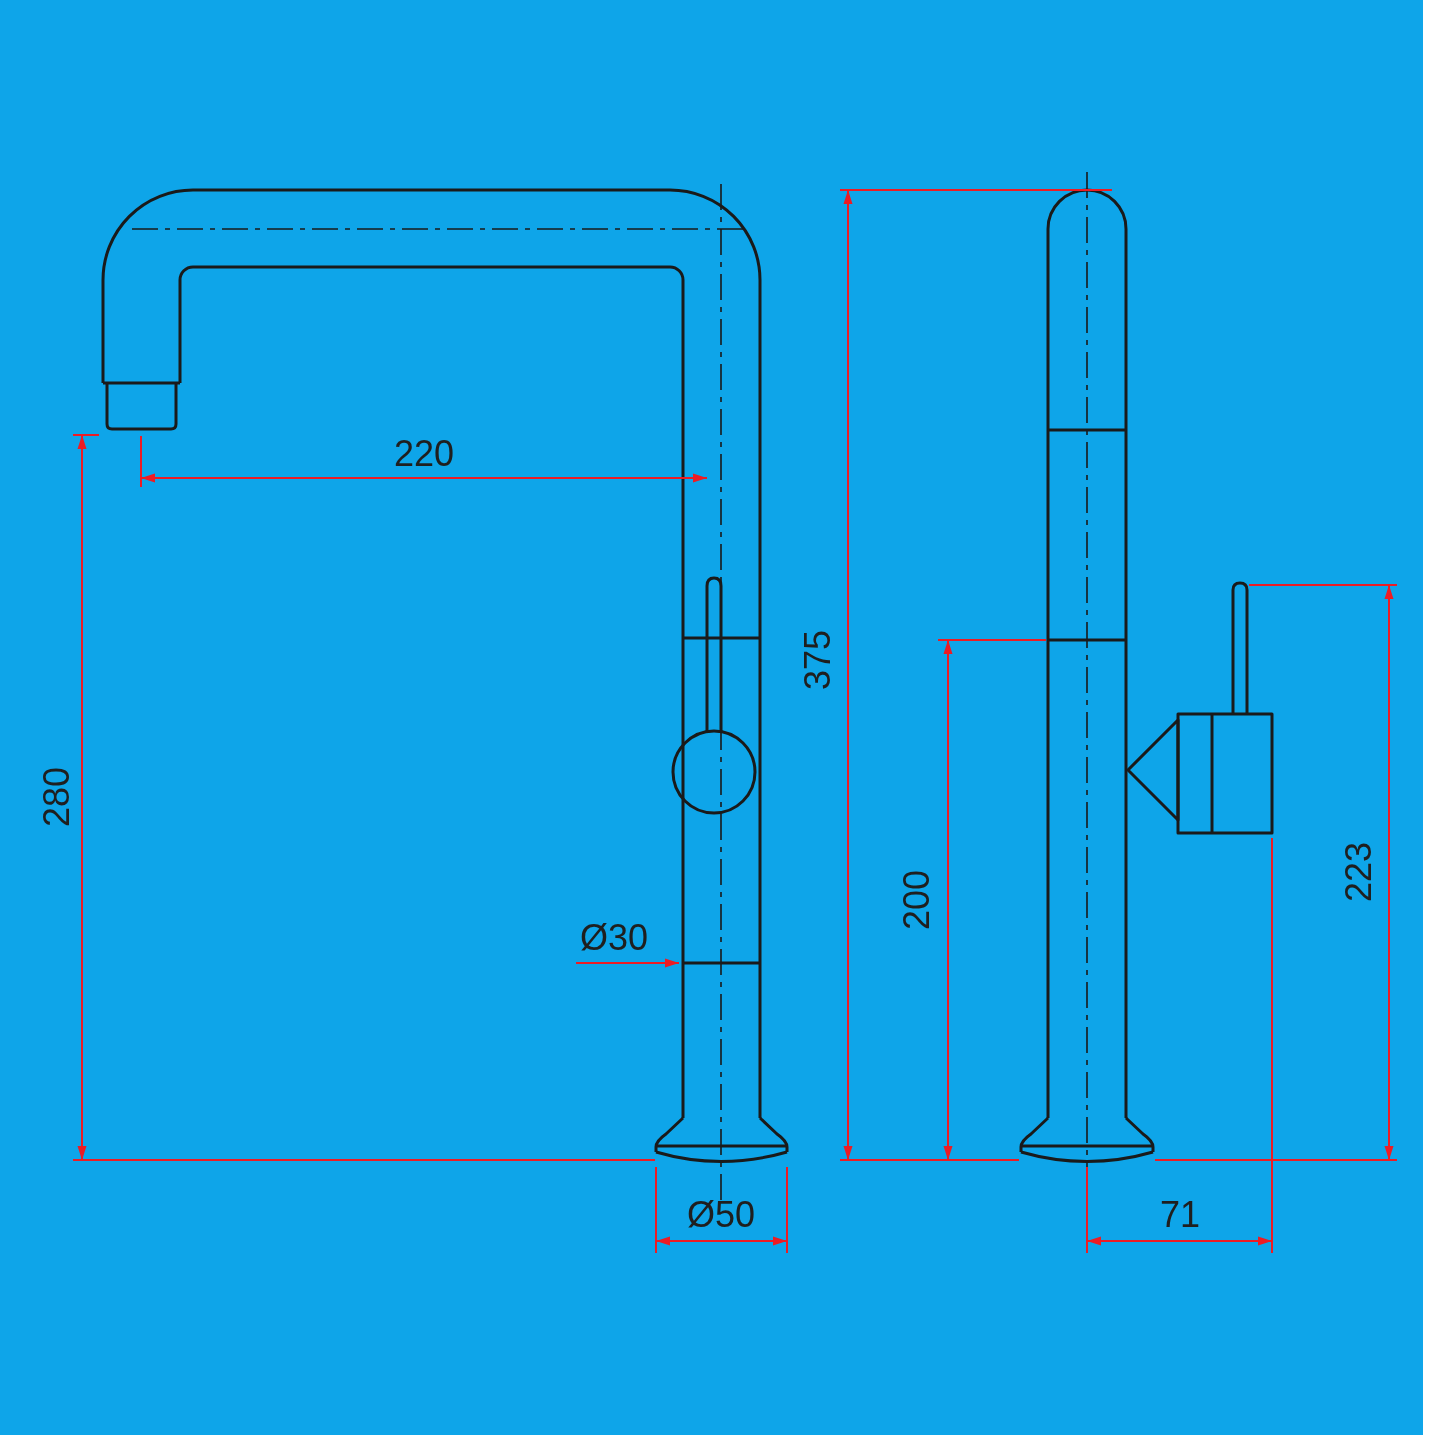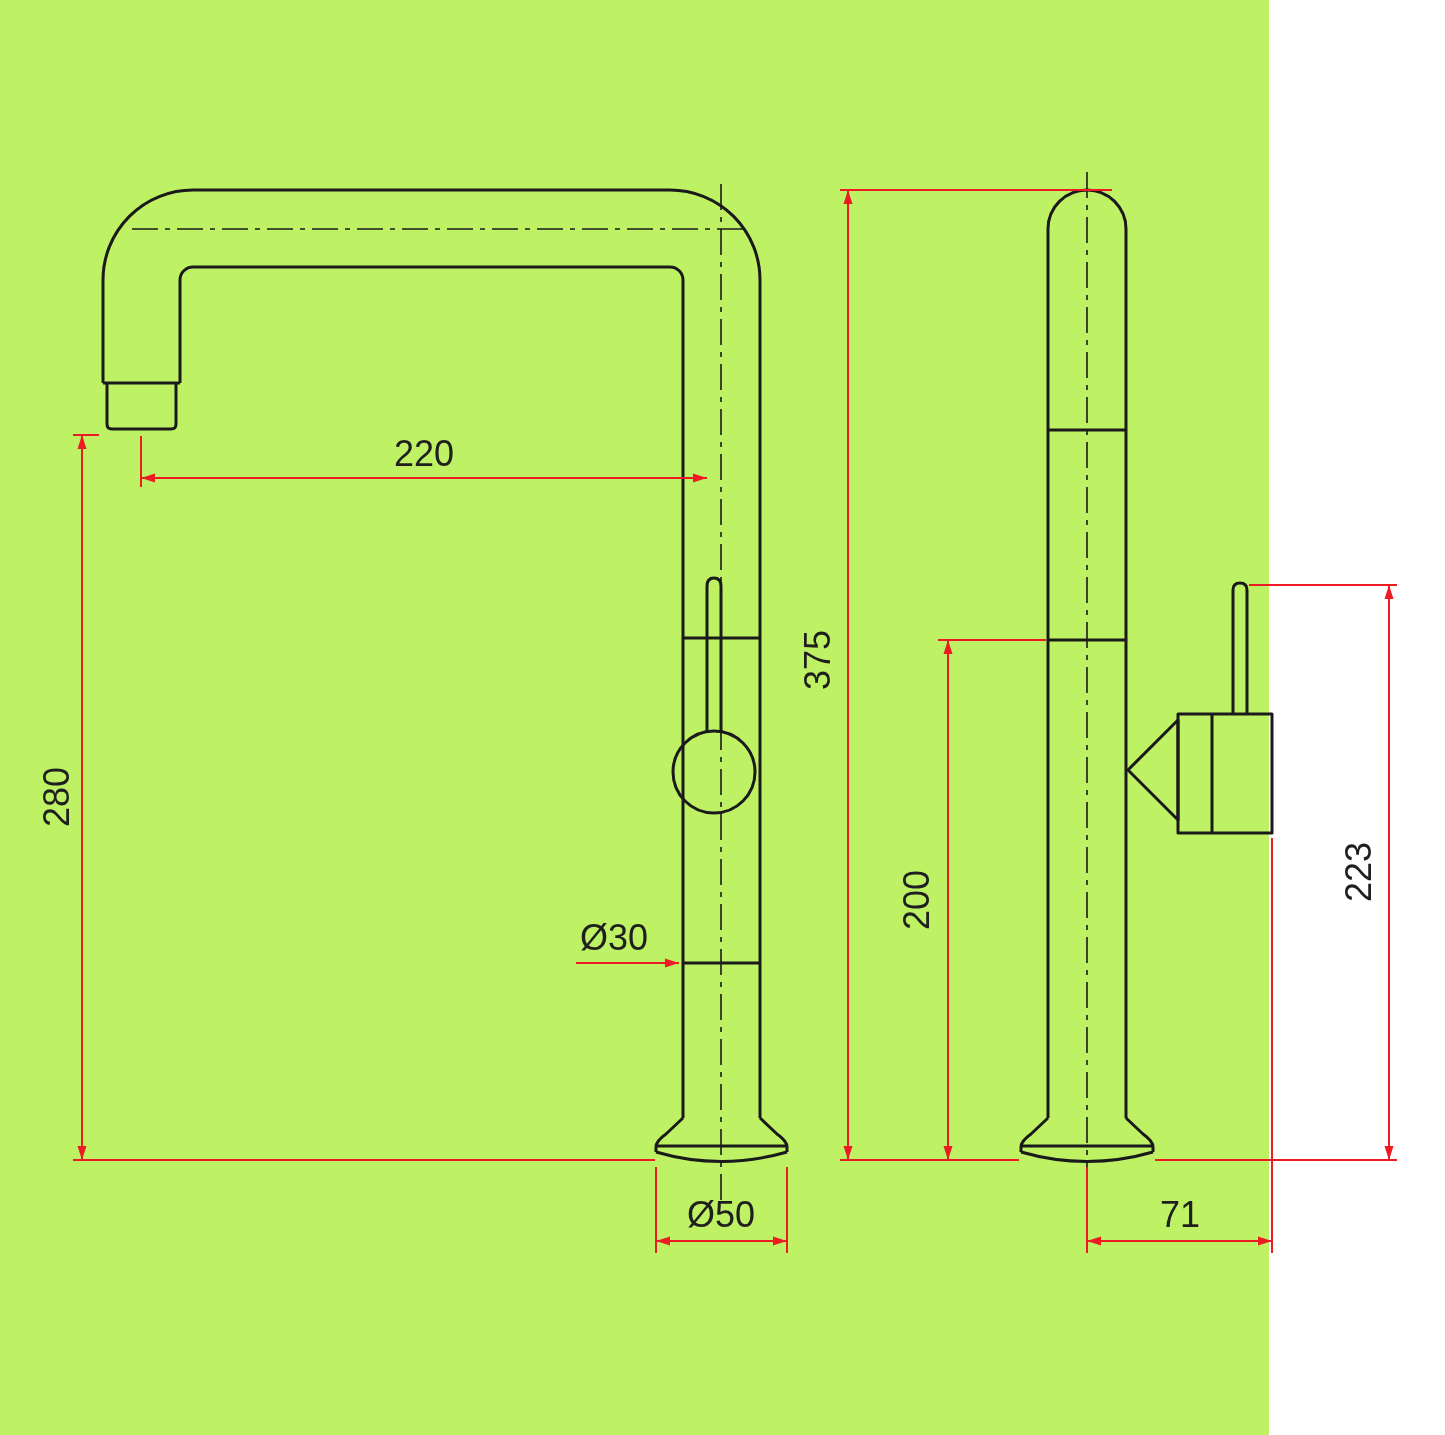--- a/index.html
+++ b/index.html
@@ -1,23 +1,23 @@
 <!DOCTYPE html>
 <html style="--outline: #1a1a1a; --centerline: #1a1a1a; --dimension: #ed1c24; --label: #1f1f1f;"><head>
 <meta charset="utf-8">
 <style>
   html, body {
     margin: 0;
     padding: 0;
     background: #ffffff;
   }
   .canvas-wrap {
-    width: 1269px;
+    width: 1423px;
     height: 1435px;
-    background: #bef264;
+    background: #0ea5e9;
     position: relative;
   }
   svg { display: block; }
   .ln {
     fill: none;
     stroke: var(--outline, #1a1a1a);
     stroke-width: 3;
     stroke-linejoin: round;
     stroke-linecap: butt;
   }

